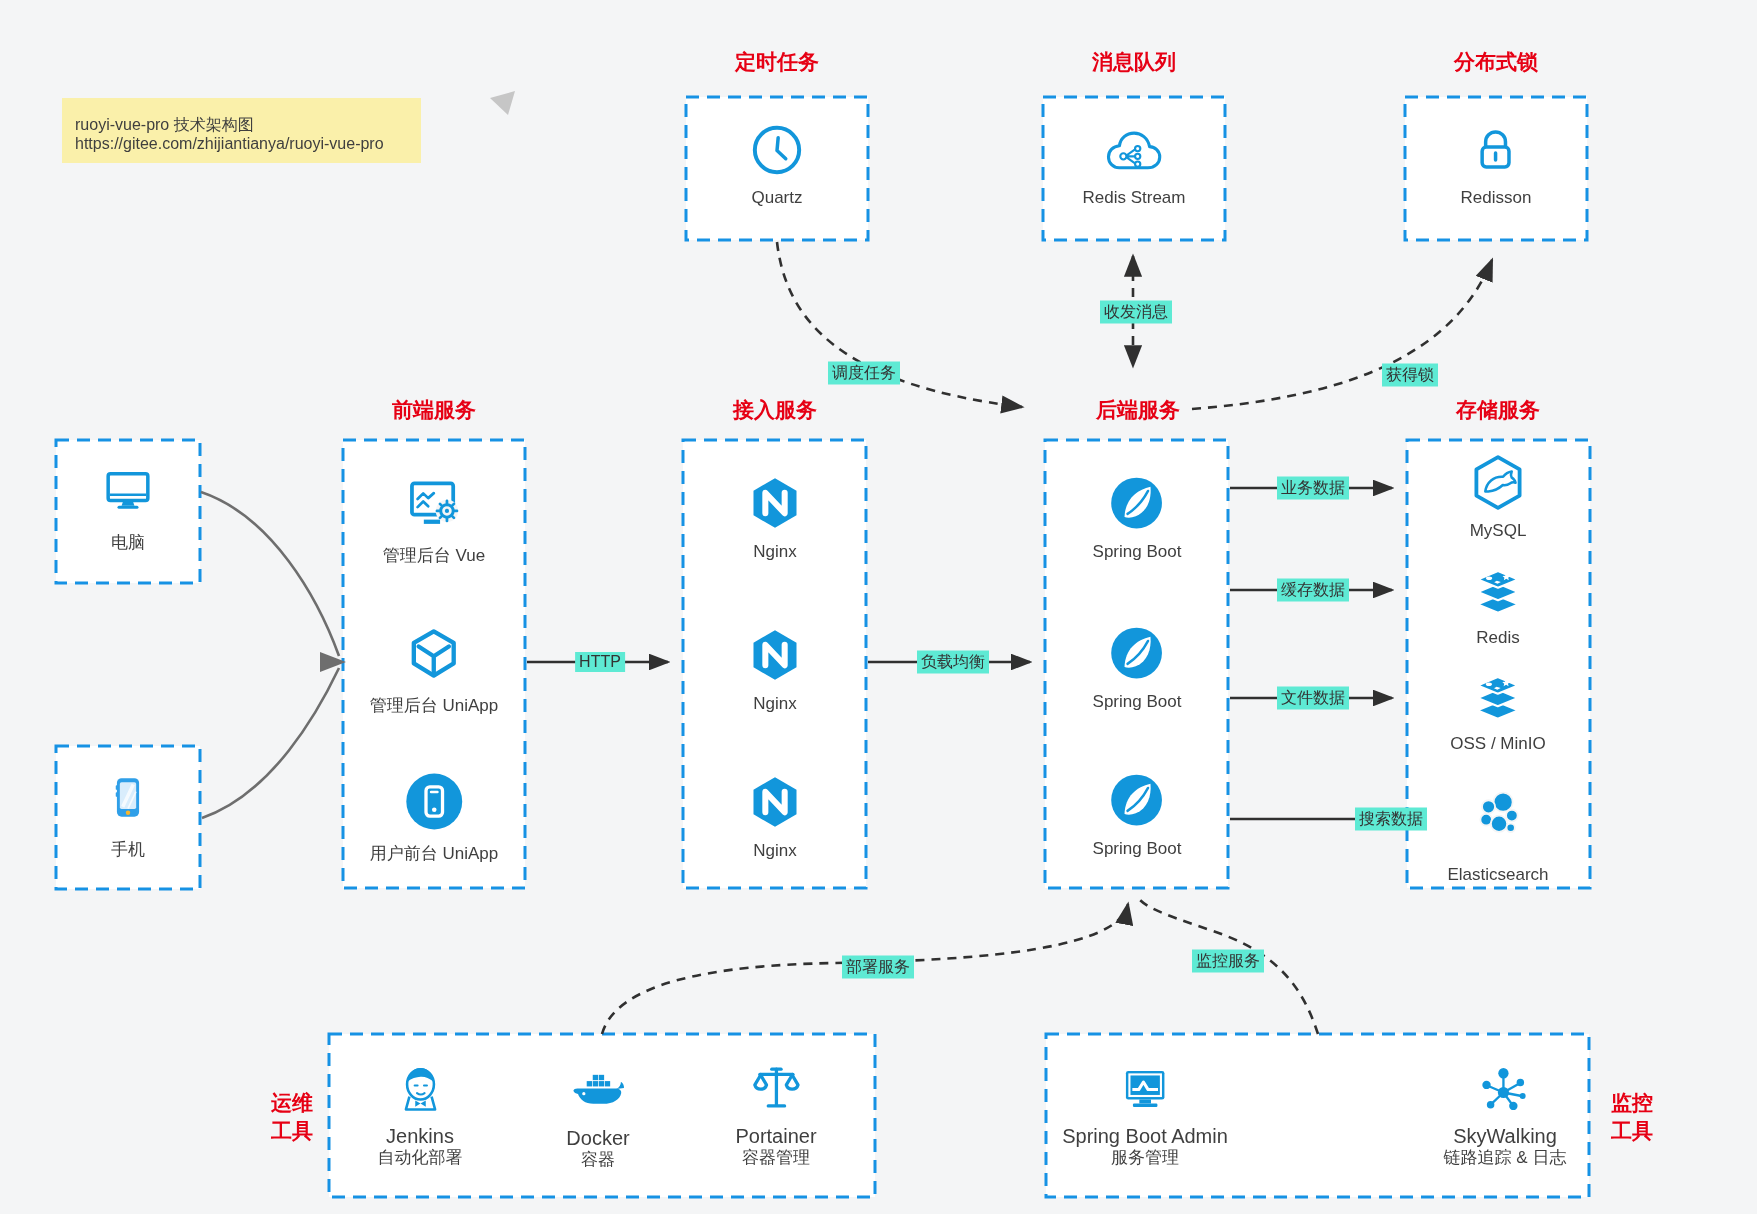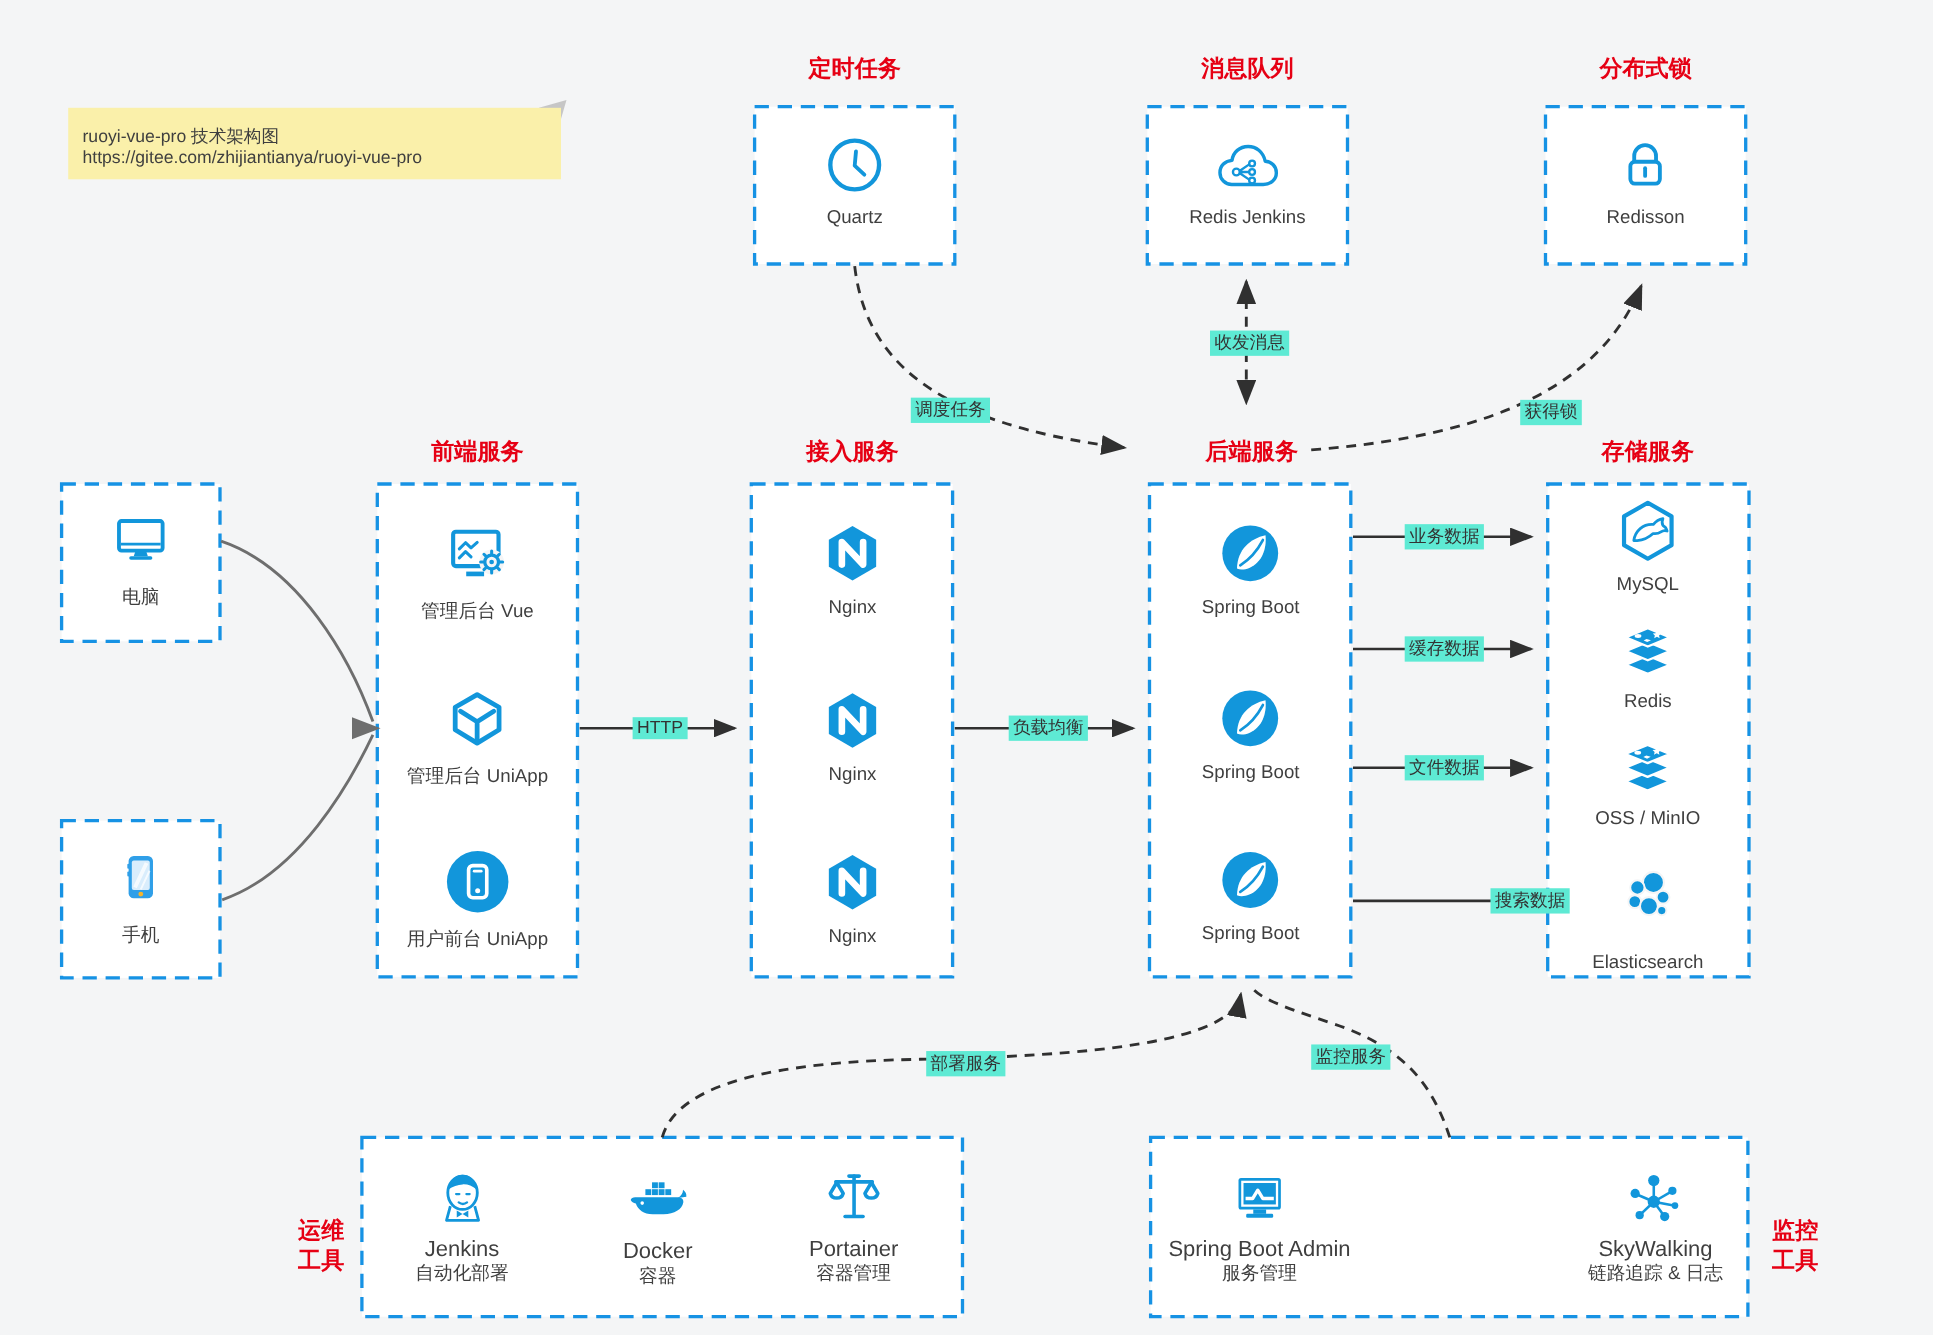--- a/index.html
+++ b/index.html
@@ -7,26 +7,26 @@
     --icon:#1296db;
     --red:#e60014;
     --ink:#303030;
     --gray:#6e6e6e;
     --label:#3f3f3f;
   }
   html,body{margin:0;padding:0;background:#f4f5f6;}
   #canvas{position:relative;width:1757px;height:1214px;background:#f4f5f6;overflow:hidden;
           font-family:"Liberation Sans","DejaVu Sans",sans-serif;}
   #edges{position:absolute;left:0;top:0;}
-  .note{position:absolute;left:62px;top:98px;width:448px;height:65px;background:#faf0aa;
+  .note{position:absolute;left:62px;top:98px;width:359px;height:65px;background:#faf0aa;
         box-sizing:border-box;padding:17px 0 0 13px;font-size:16px;color:#3f3f3f;line-height:19px;}
   .note .url{color:#3f3f3f;}
   .red-title{position:absolute;transform:translate(-50%,-50%);font-weight:bold;font-size:21px;
              color:var(--red);white-space:nowrap;}
-  .tool-title{text-align:right;line-height:28px;margin-top:16px;}
+  .tool-title{text-align:right;line-height:28px;}
   .node{position:absolute;transform:translateX(-50%);display:flex;flex-direction:column;
         align-items:center;}
   .node .ic{display:block;}
   .node .ic svg{display:block;}
   .node-label{margin-top:10px;font-size:17px;color:var(--label);white-space:nowrap;}
   .tool-node .t-name{margin-top:8px;font-size:20px;color:var(--label);white-space:nowrap;line-height:22px;}
   .tool-node .t-desc{font-size:17px;color:var(--label);white-space:nowrap;line-height:22px;}
   .edge-label{position:absolute;transform:translate(-50%,-50%);background:#5eead4;
               padding:1px 4px;font-size:16px;color:#333;white-space:nowrap;}
 </style>
@@ -143,21 +143,21 @@
         <path d="M14,36 h24 c6,0 10,-4 10,-9 c0,-5 -4,-8.5 -8.5,-8.7 C38,11 32.5,7 26.5,7 C20,7 15,11.5 14.2,17.6 C9,18 5,21.6 5,27 C5,32 9,36 14,36 Z" fill="none" stroke="#1296db" stroke-width="2.6" stroke-linejoin="round"></path>
         <g stroke="#1296db" stroke-width="1.8" fill="none">
           <circle cx="17.5" cy="26.5" r="2.6"></circle>
           <circle cx="29.5" cy="20" r="2.2"></circle>
           <circle cx="29.5" cy="26.5" r="2.2"></circle>
           <circle cx="29.5" cy="33" r="2.2"></circle>
           <path d="M20.2,25.6 L27.3,20.7 M20.3,26.5 H27.2 M20.2,27.4 L27.3,32.3"></path>
         </g>
       </svg>
     </span>
-    <span class="node-label">Redis Jenkins</span>
+    <span class="node-label">Redis Stream</span>
   </div>
 
   <div class="node" style="left:1496px;top:122px">
     <span class="ic">
       <svg width="56" height="56" viewBox="0 0 48 48">
         <path d="M15.5,21.5 v-4.5 a8.5,8.5 0 0 1 17,0 v4.5" stroke="#1296db" stroke-width="3" fill="none"></path>
         <rect x="12.5" y="21.5" width="23" height="17" rx="3.5" stroke="#1296db" stroke-width="3" fill="none"></rect>
         <path d="M24,26.5 v6" stroke="#1296db" stroke-width="3" stroke-linecap="round"></path>
       </svg>
     </span>

